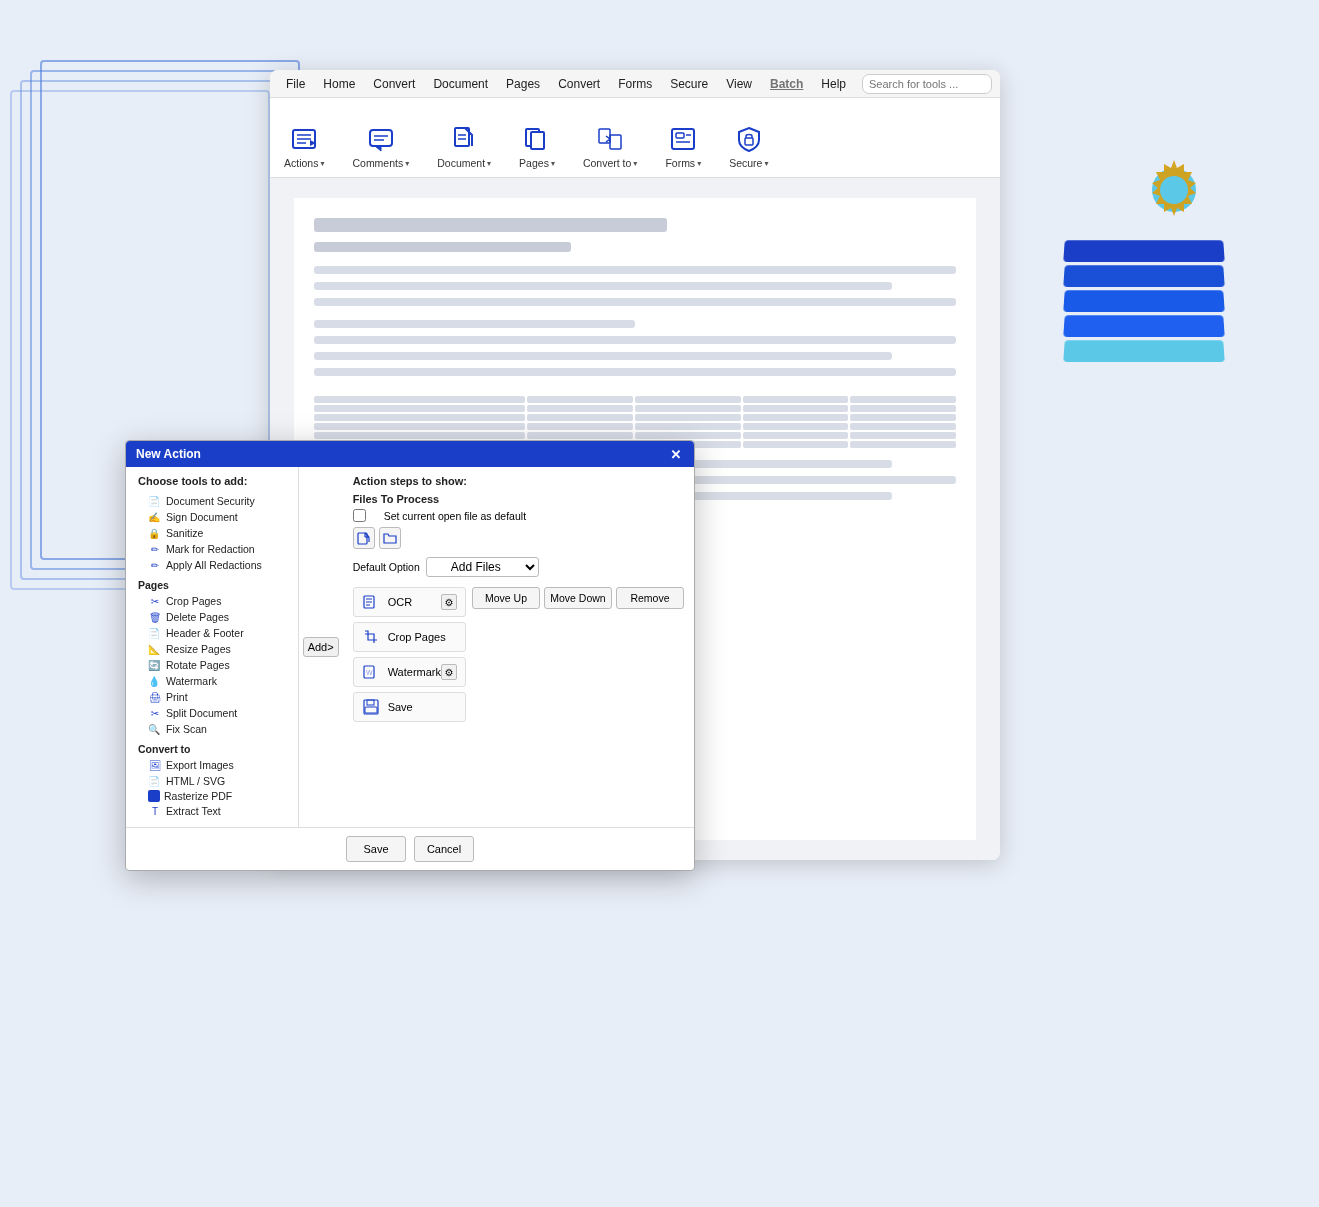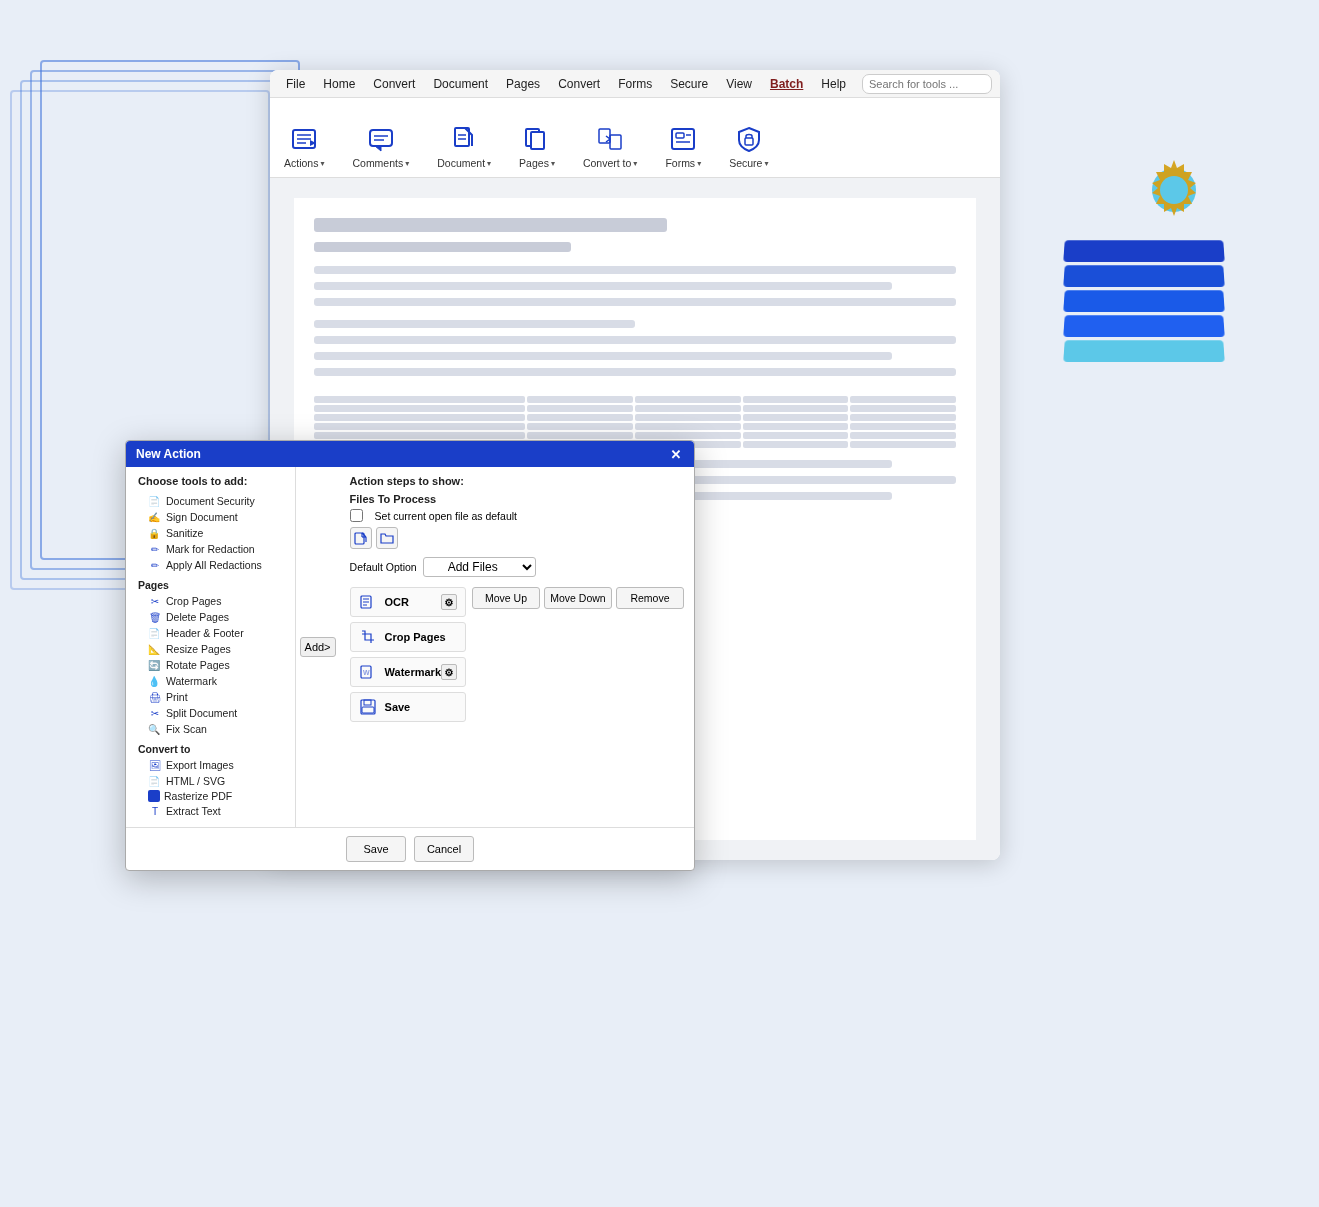--- a/index.html
+++ b/index.html
@@ -52,21 +52,21 @@
       gap: 2px;
     }
     .menu-item {
       padding: 3px 8px;
       font-size: 12px;
       color: #222;
       cursor: pointer;
       border-radius: 3px;
     }
     .menu-item.active {
-      color: #7f1d1d;
+      color: #737373;
       font-weight: 700;
       text-decoration: underline;
     }
     .menu-search {
       margin-left: auto;
       height: 20px;
       border: 1px solid #ccc;
       border-radius: 7px;
       padding: 0 6px;
       font-size: 11px;
@@ -263,21 +263,21 @@
     .section-title {
       font-size: 11px;
       font-weight: 600;
       margin: 4px 0 4px 0;
       color: #222;
     }
     .file-checkbox {
       font-size: 10.5px;
       display: flex;
       align-items: center;
-      gap: 12px;
+      gap: 18px;
     }
     .file-icons {
       display: flex;
       gap: 4px;
       margin-bottom: 8px;
     }
     .file-icon-btn {
       width: 22px;
       height: 22px;
       border: 1px solid #bbb;
@@ -310,21 +310,20 @@
     .action-step {
       display: flex;
       align-items: center;
       justify-content: space-between;
       padding: 5px 8px;
       border: 1px solid #ddd;
       border-radius: 3px;
       margin-bottom: 5px;
       background: #fafafa;
       cursor: pointer;
-      font-weight: bold;
     }
     .action-step-left {
       display: flex;
       align-items: center;
       gap: 8px;
       font-size: 11px;
     }
     .action-step-icon {
       width: 18px;
       height: 18px;

